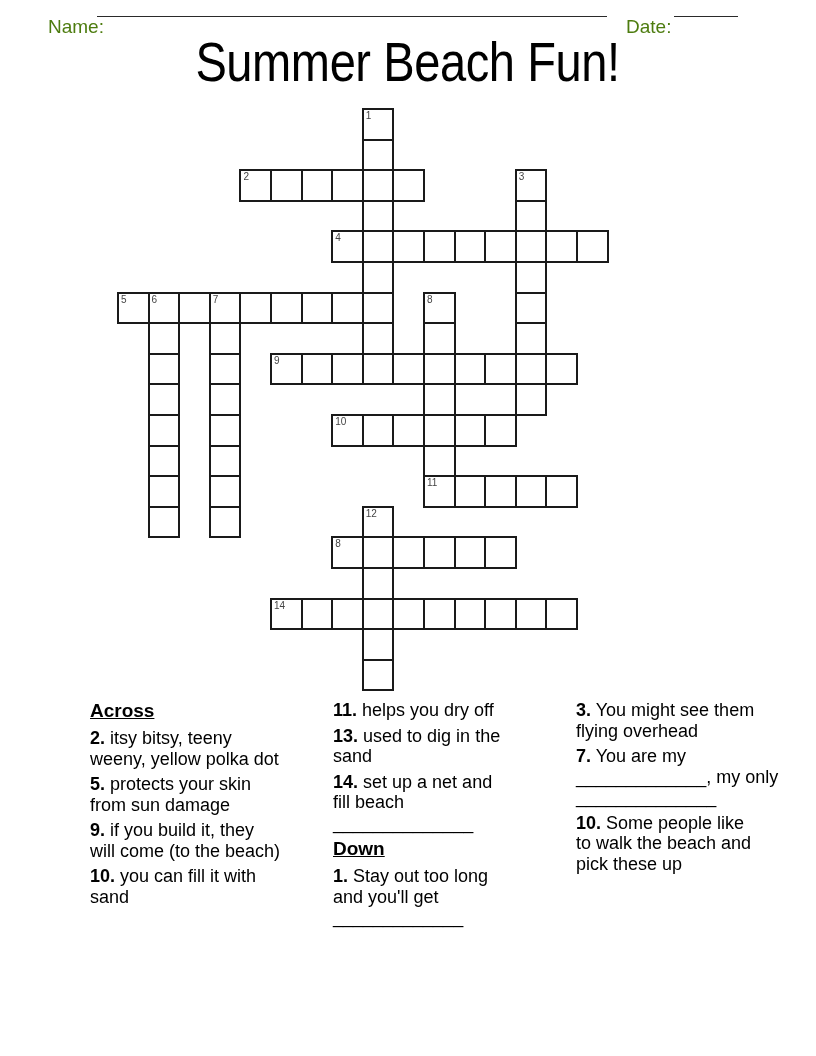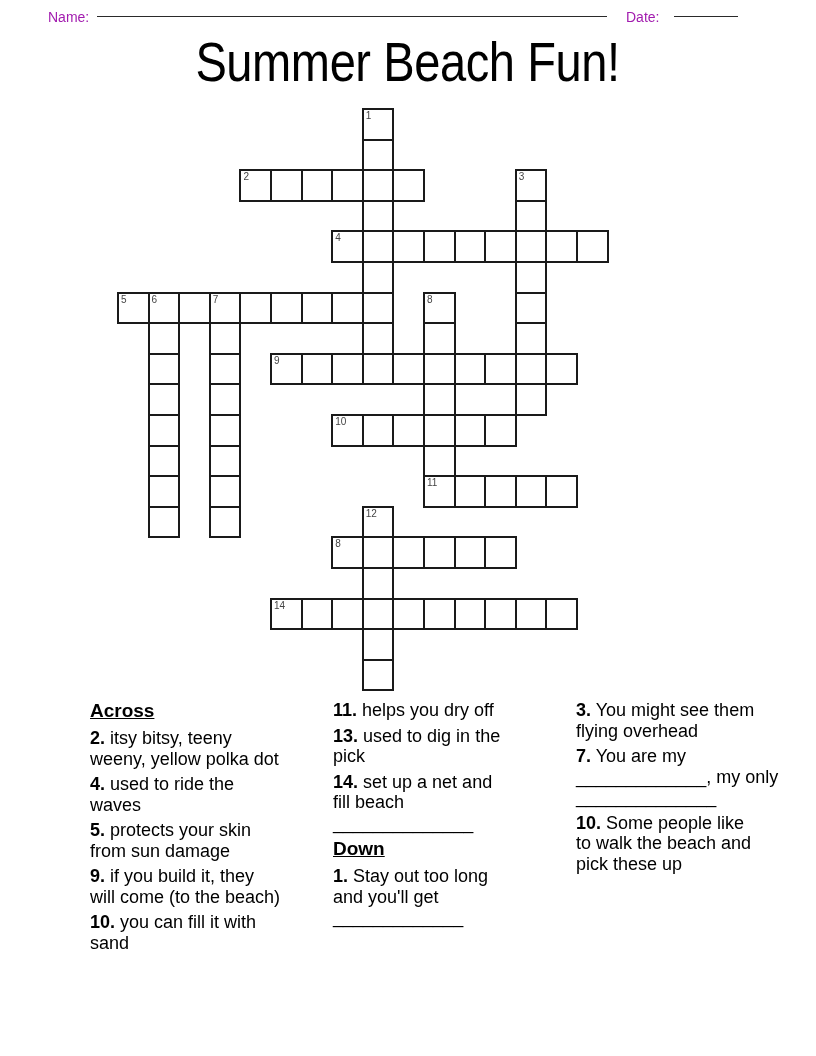--- a/index.html
+++ b/index.html
@@ -1,20 +1,20 @@
 <!DOCTYPE html>
 <html><head>
 <meta charset="utf-8">
 <style>
   html,body{margin:0;padding:0;background:#fff;}
   #page{position:relative;width:816px;height:1056px;background:#ffffff;overflow:hidden;
         font-family:"Liberation Sans","DejaVu Sans",sans-serif;color:#000;}
 
   
-  .hdr-label{position:absolute;top:9px;font-size:14px;color:#a21caf;}
+  .hdr-label{position:absolute;top:16px;font-size:19px;color:#4d7c0f;}
   #name-label{left:48px;}
   #date-label{left:626px;}
   .hdr-line{position:absolute;border-bottom:1.6px solid #2a2a2a;height:0;}
   #name-line{left:97px;width:510px;top:16px;}
   #date-line{left:674px;width:64px;top:16px;}
 
   
   #title-wrap{position:absolute;left:0;top:33px;width:816px;text-align:center;}
   #page-title{display:inline-block;font-size:56px;line-height:58px;font-weight:400;
               letter-spacing:-.5px;transform:scaleX(.84);transform-origin:50% 50%;white-space:nowrap;}
@@ -173,33 +173,31 @@
       <div class="cell" style="left: 336.6px; top: 489.6px;"></div>
       <div class="cell" style="left: 367.2px; top: 489.6px;"></div>
       <div class="cell" style="left: 397.8px; top: 489.6px;"></div>
       <div class="cell" style="left: 428.4px; top: 489.6px;"></div>
     </div>
 
   <div class="clue-col" id="clue-col-0">
       <div class="clue-heading">Across</div>
       <div class="clue"><b>2.</b> <span class="txt">itsy bitsy, teeny
 weeny, yellow polka dot</span></div>
-      <div class="clue"><b>4.</b> <span class="txt">used to ride the
-waves</span></div>
       <div class="clue"><b>5.</b> <span class="txt">protects your skin
 from sun damage</span></div>
       <div class="clue"><b>9.</b> <span class="txt">if you build it, they
 will come (to the beach)</span></div>
       <div class="clue"><b>10.</b> <span class="txt">you can fill it with
 sand</span></div>
     </div>
   <div class="clue-col" id="clue-col-1">
       <div class="clue"><b>11.</b> <span class="txt">helps you dry off</span></div>
       <div class="clue"><b>13.</b> <span class="txt">used to dig in the
-pick</span></div>
+sand</span></div>
       <div class="clue"><b>14.</b> <span class="txt">set up a net and
 fill beach
 ______________</span></div>
       <div class="clue-heading">Down</div>
       <div class="clue"><b>1.</b> <span class="txt">Stay out too long
 and you'll get
 _____________</span></div>
     </div>
   <div class="clue-col" id="clue-col-2">
       <div class="clue"><b>3.</b> <span class="txt">You might see them

